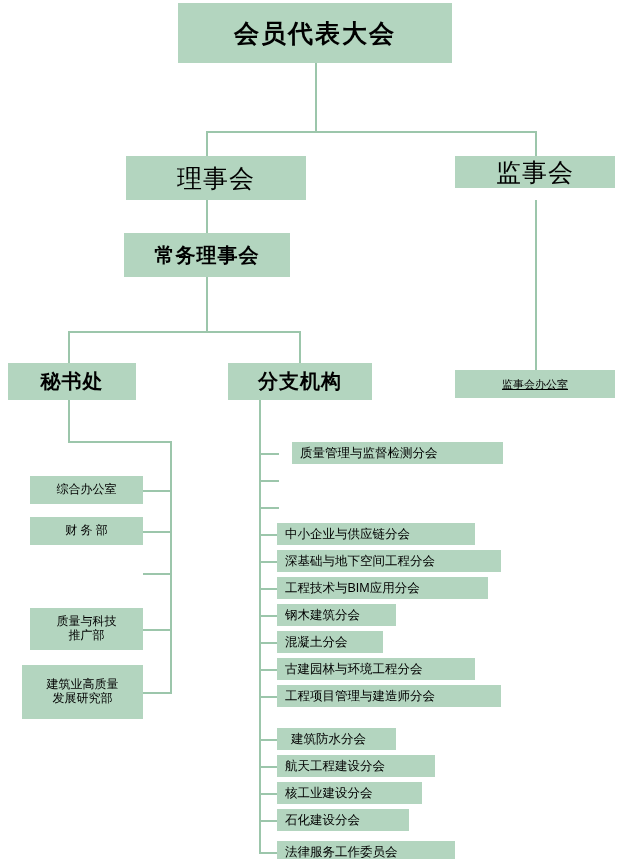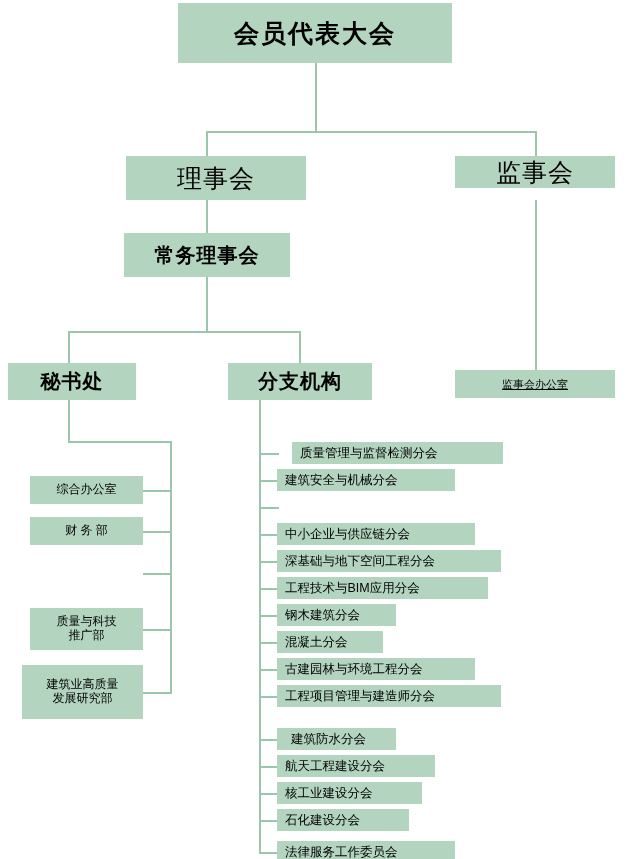--- a/index.html
+++ b/index.html
@@ -124,21 +124,20 @@
 推广部</div>
 
   <div class="line hline" style="left:143px; top:692px; width:28px;"></div>
   <div class="node lvl-dept" style="left:22px; top:665px; width:121px; height:54px;">建筑业高质量
 发展研究部</div>
 
   <div class="line hline" style="left:259px; top:453px; width:20px;"></div>
   <div class="node lvl-branch" style="left:277px; top:442px; width:211px; height:22px;margin-left:15px;">质量管理与监督检测分会</div>
 
   <div class="line hline" style="left:259px; top:480px; width:20px;"></div>
-  <div class="node lvl-branch" style="left:277px; top:469px; width:178px; height:22px;">建筑安全与机械分会</div>
 
   <div class="line hline" style="left:259px; top:507px; width:20px;"></div>
 
   <div class="line hline" style="left:259px; top:534px; width:20px;"></div>
   <div class="node lvl-branch" style="left:277px; top:523px; width:198px; height:22px;">中小企业与供应链分会</div>
 
   <div class="line hline" style="left:259px; top:561px; width:20px;"></div>
   <div class="node lvl-branch" style="left:277px; top:550px; width:224px; height:22px;">深基础与地下空间工程分会</div>
 
   <div class="line hline" style="left:259px; top:588px; width:20px;"></div>

